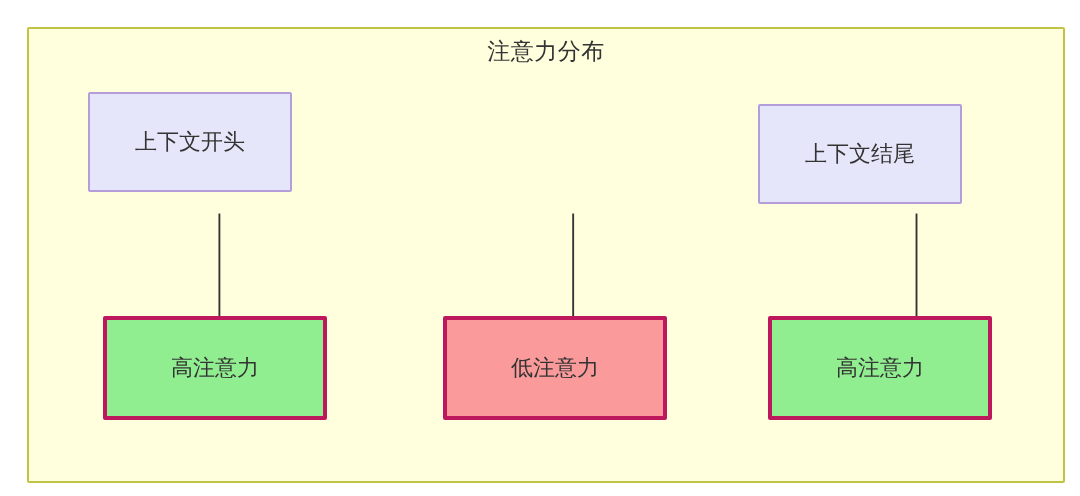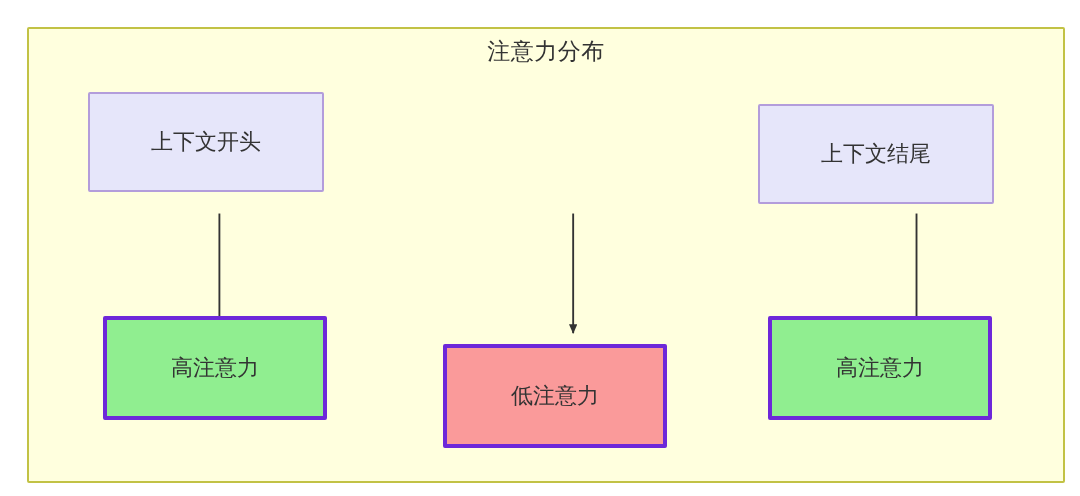--- a/index.html
+++ b/index.html
@@ -58,40 +58,39 @@
     color: #333333;
     white-space: nowrap;
   }
 
   .node-context {
     background: #e6e6fa;
     border: 2px solid #b39ddb;
     border-radius: 2px;
     font-size: 22px;
     line-height: 26px;
-    width: 236px;
+    width: 204px;
     height: 100px;
   }
 
   .node-attention {
-    border: 4px solid #6d28d9;
+    border: 4px solid #be185d;
     border-radius: 2px;
     font-size: 22px;
     line-height: 26px;
     width: 224px;
     height: 104px;
   }
 
   .node-attention.fill-high {
     background: #90ee90;
   }
 
   .node-attention.fill-low {
     background: #fa9a9a;
-    margin-top: 28px;
   }
 
   
   #node-ctx-start  { left: 88px;  top: 92px; }
   #node-ctx-mid    { left: 428px; top: 92px; }
   #node-ctx-end    { left: 758px; top: 104px; }
 
   
   #node-att-start  { left: 103px; top: 316px; }
   #node-att-mid    { left: 443px; top: 316px; }

